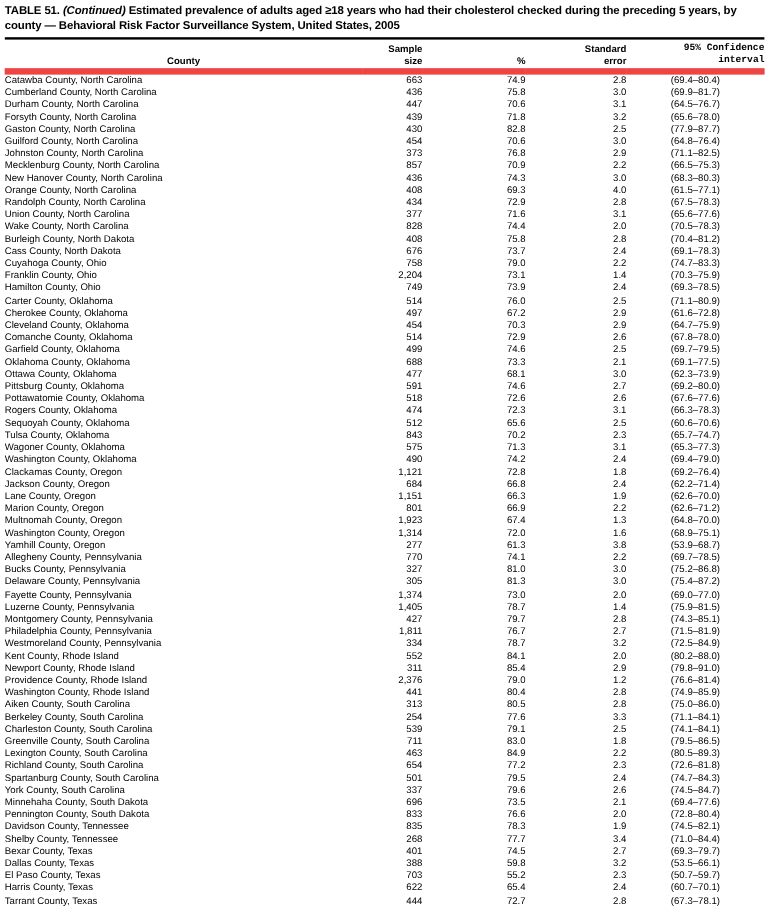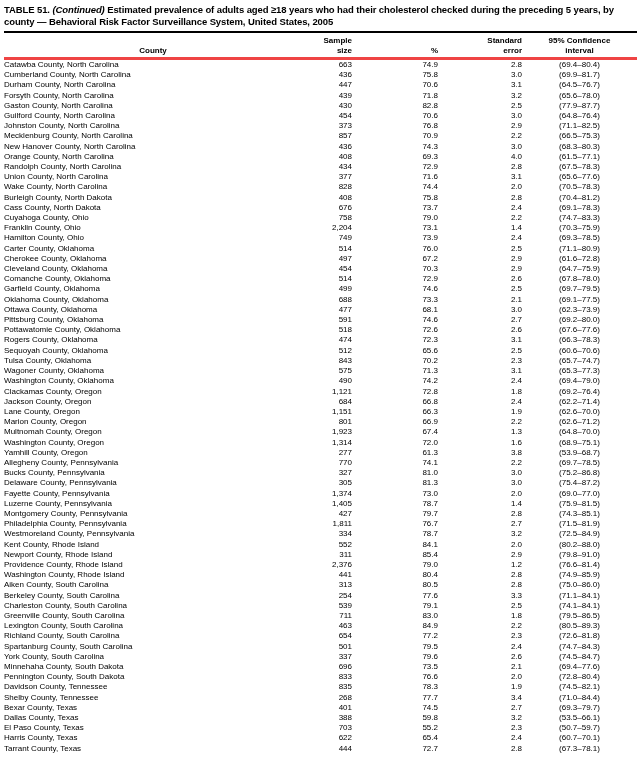--- a/index.html
+++ b/index.html
@@ -18,27 +18,27 @@
   }
   .title .bi { font-style: italic; }
   table.data {
     width: 100%;
     border-collapse: collapse;
     table-layout: fixed;
   }
   table.data th {
     font-size: 8px; font-weight: bold; line-height: 9.5px;
     vertical-align: bottom;
-    border-bottom: 3px solid #ef4444;
+    border-bottom: 5px solid #ef4444;
     padding: 3px 0 2px 0;
     white-space: nowrap;
   }
   th.col-county { text-align: center; }
   th.col-sample, th.col-pct, th.col-se { text-align: right; }
-  th.col-ci { text-align: center; }
+  th.col-ci { text-align: right; font-family: Liberation Mono, monospace; }
   table.data td {
     font-size: 8px; line-height: 10.2px;
     padding: 0; white-space: nowrap; overflow: hidden;
   }
   td.col-county { text-align: left; padding-left: 2px; }
   td.col-sample, td.col-pct, td.col-se { text-align: right; }
   td.col-ci { text-align: center; }
   .col-county { width: 298px; }
   .col-sample { width: 50px; }
   .col-pct    { width: 86px; }

